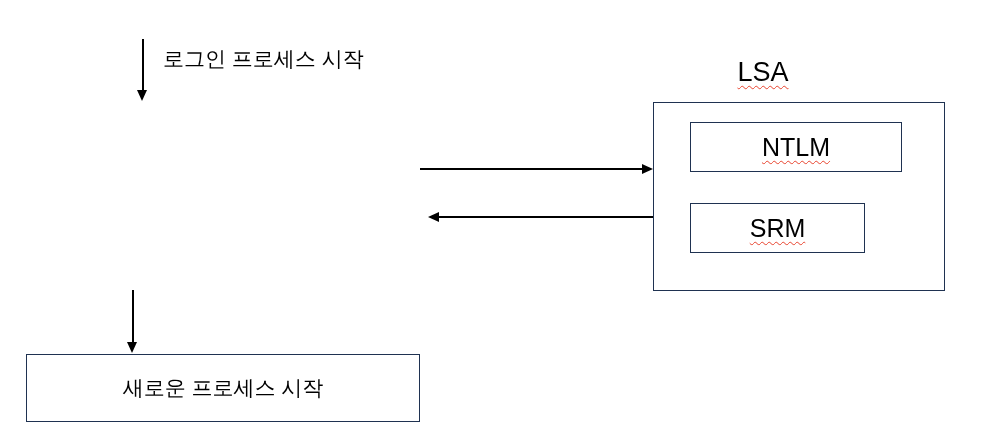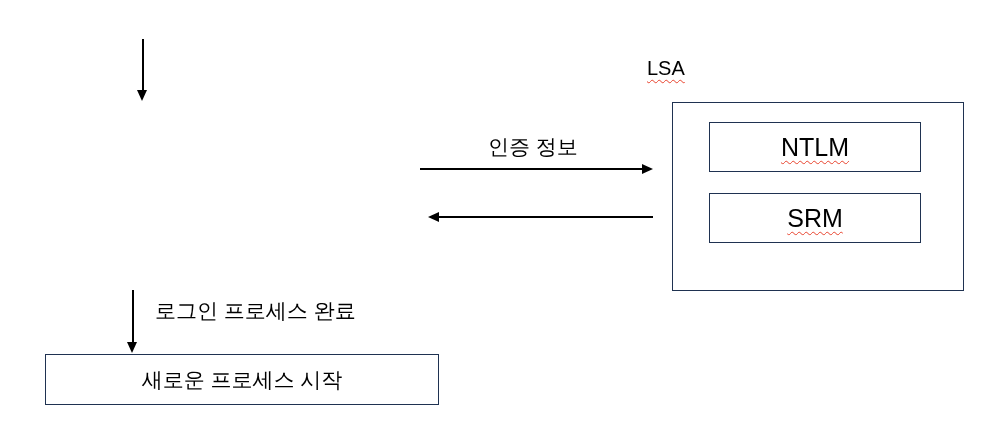--- a/index.html
+++ b/index.html
@@ -18,48 +18,47 @@
   }
   
   .box {
     position: absolute;
     border: 1.5px solid var(--border, #1f3251);
     background: #ffffff;
     display: flex;
     align-items: center;
     justify-content: center;
     box-sizing: border-box;
-    margin-left: 19px;
   }
   #box-winlogon { left: 27px;  top: 101px; width: 393px; height: 189px; }
   #box-lsa      { left: 653px; top: 102px; width: 292px; height: 189px; }
   #box-ntlm     { left: 690px; top: 122px; width: 212px; height: 50px; }
-  #box-srm      { left: 690px; top: 193px; width: 212px; height: 50px; }
-  #box-newproc  { left: 26px;  top: 354px; width: 394px; height: 51px; }
+  #box-srm      { left: 690px; top: 203px; width: 175px; height: 50px; }
+  #box-newproc  { left: 26px;  top: 354px; width: 394px; height: 68px; }
 
   
   .en-label   { font-size: 22px; }
   .en-label-lg{ font-size: 25px; }
   .k-text     { font-size: 21px; letter-spacing: 0px; white-space: nowrap; }
   .k-label {
     position: absolute;
     font-size: 21px;
     white-space: nowrap;
     line-height: 1.1;
   }
   #lbl-start    { left: 163px; top: 47px; }
   #lbl-auth     { left: 488px; top: 135px; }
   #lbl-token    { left: 488px; top: 226px; }
   #lbl-complete { left: 155px; top: 299px; }
 
   #lsa-title {
     position: absolute;
-    left: 647px; top: 57px; width: 292px;
-    text-align: left;
-    font-size: 20px;
+    left: 617px; top: 57px; width: 292px;
+    text-align: center;
+    font-size: 27px;
     line-height: 1.15;
   }
 
   
   .misspell {
     text-decoration-line: underline;
     text-decoration-style: wavy;
     text-decoration-color: var(--squiggle, #e8432e);
     text-decoration-thickness: 1px;
     text-underline-offset: 4px;
@@ -97,41 +96,40 @@
   #arr3-head { left: 428px; top: 211.5px; }
   #arr4-head { left: 127px; top: 342px; }
 </style>
 </head>
 <body>
 
 <div class="canvas" id="canvas" style="--bg: #ffffff; --border: #1f3251; --arrow: #000000; --text: #000000; --squiggle: #e8432e;">
 
   <div class="v-line" id="arr1-line"></div>
   <div class="head head-down" id="arr1-head"></div>
+  <div class="k-label" id="lbl-start">로그인 프로세스 시작</div>
 
 
   <div id="lsa-title">
     <span class="misspell">LSA</span>
   </div>
   <div class="box" id="box-lsa"></div>
   <div class="box" id="box-ntlm">
     <span class="en-label-lg misspell">NTLM</span>
   </div>
   <div class="box" id="box-srm">
     <span class="en-label-lg misspell">SRM</span>
   </div>
 
   <div class="h-line" id="arr2-line"></div>
   <div class="head head-right" id="arr2-head"></div>
-  <div class="k-label" id="lbl-auth">인증 정보</div>
 
   <div class="h-line" id="arr3-line"></div>
   <div class="head head-left" id="arr3-head"></div>
 
   <div class="v-line" id="arr4-line"></div>
   <div class="head head-down" id="arr4-head"></div>
-  <div class="k-label" id="lbl-complete">로그인 프로세스 완료</div>
 
   <div class="box" id="box-newproc">
     <span class="k-text">새로운 프로세스 시작</span>
   </div>
 
 </div>
 
 </body></html>

